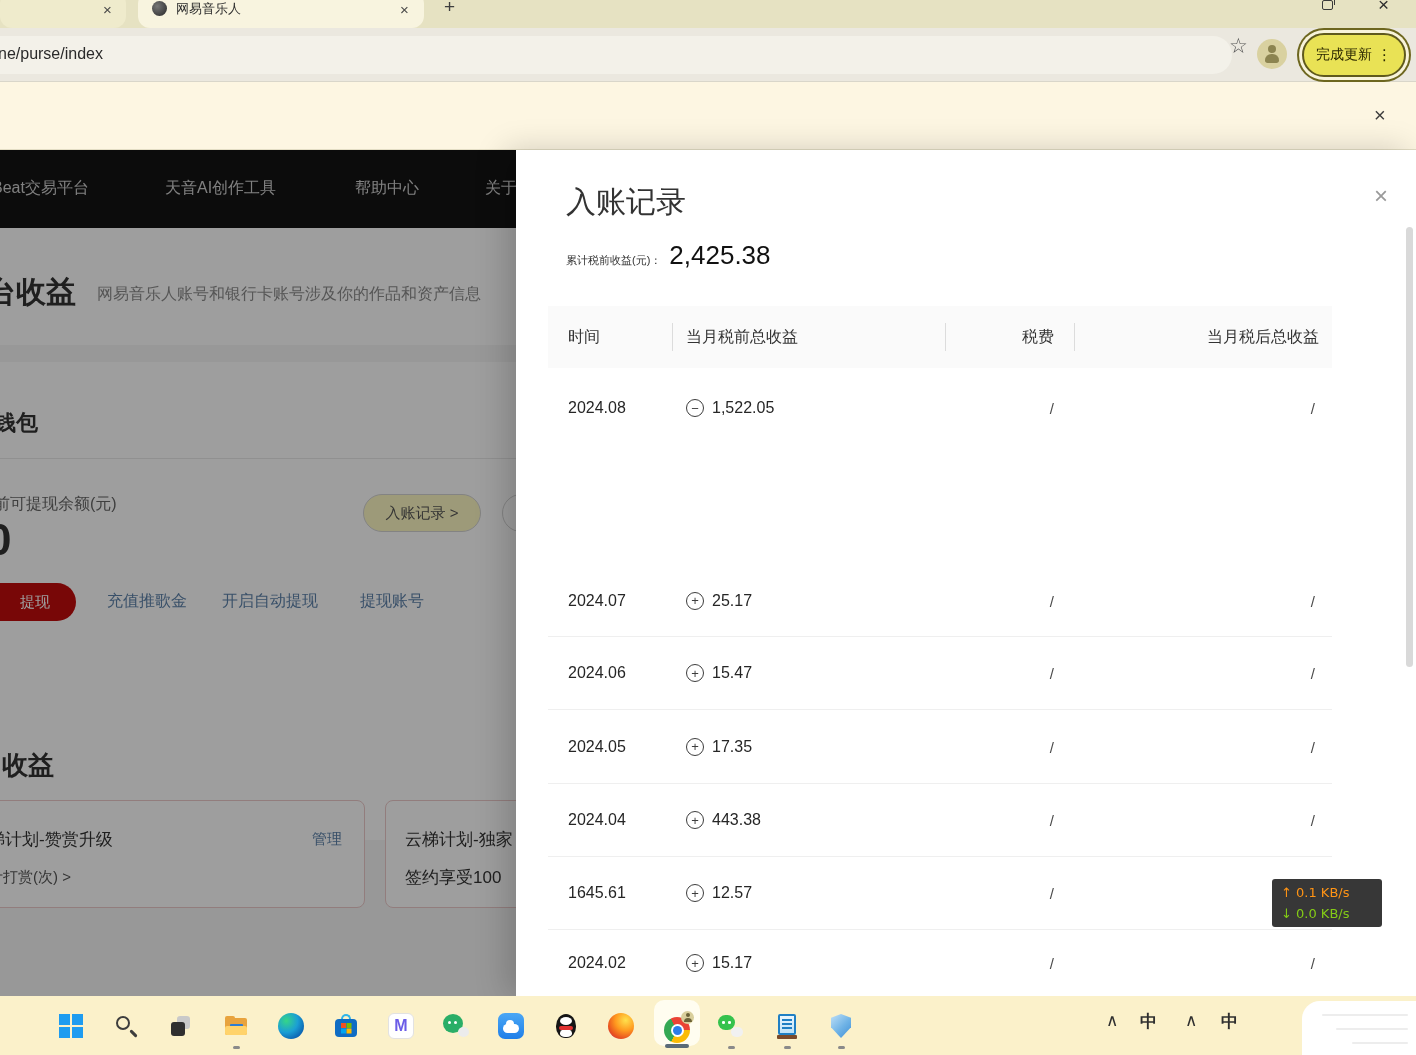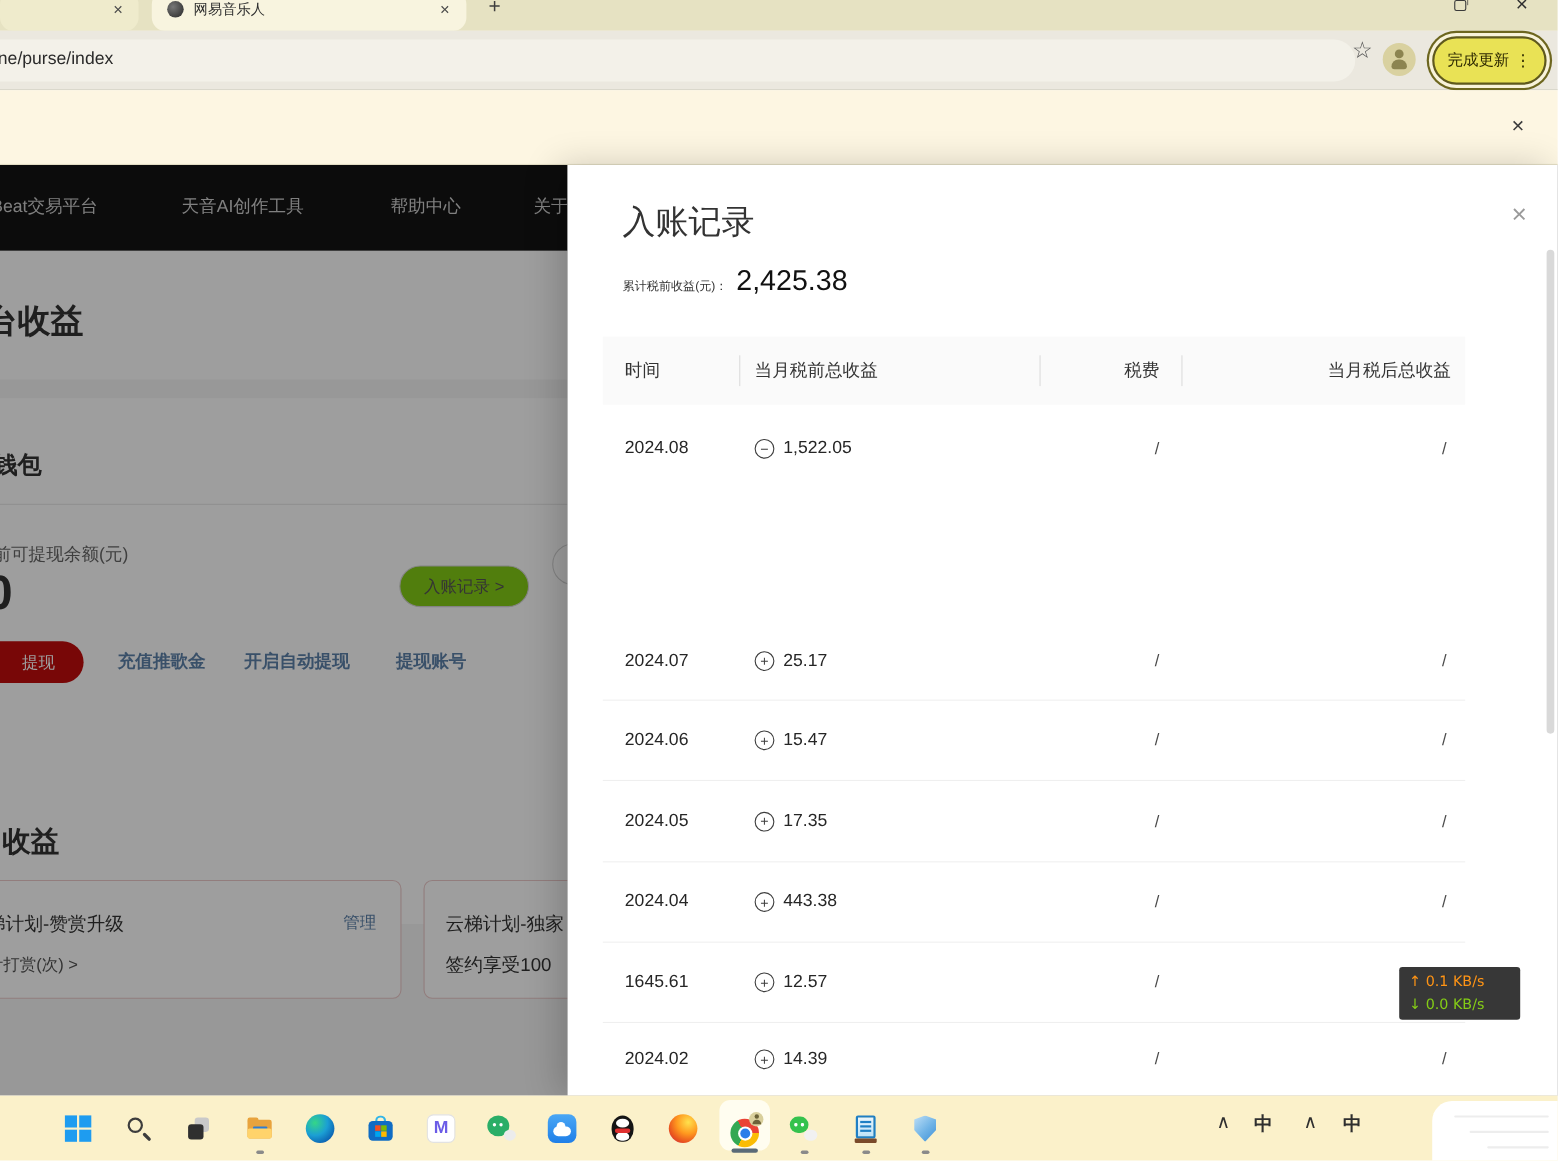--- a/index.html
+++ b/index.html
@@ -49,25 +49,25 @@
   .white-sec { position:absolute; background:#ffffff; }
   #sec-head { left:0; top:78px; width:516px; height:117px; }
   #sec-wallet { left:0; top:212px; width:516px; height:478px; }
   #lp-heading { left:-14px; top:122px; font-size:30px; font-weight:bold; color:#333; white-space:nowrap; }
   #lp-subtitle { left:97px; top:134px; font-size:16px; color:#8c8c8c; white-space:nowrap; }
   #lp-wallet-title { left:-6px; top:258px; font-size:22px; font-weight:bold; color:#333; white-space:nowrap; }
   #lp-wallet-divider { left:0; top:308px; width:516px; height:1px; background:#e8e8e8; }
   #lp-balance-label { left:-6px; top:344px; font-size:16px; color:#666; white-space:nowrap; }
   #lp-balance-value { left:-13px; top:365px; font-size:44px; font-weight:bold; color:#333; }
   #records-pill { left:363px; top:344px; width:118px; height:38px; border:1px solid #d4d4d4; border-radius:19px;
-      display:flex; align-items:center; justify-content:center; font-size:15px; color:#555; background:#84cc16;margin-top:20px; }
+      display:flex; align-items:center; justify-content:center; font-size:15px; color:#555; background:#fef9c3; }
   #records-pill2 { left:502px; top:344px; width:80px; height:38px; border:1px solid #d4d4d4; border-radius:19px; background:#fff; }
   #withdraw-btn { left:-24px; top:433px; width:100px; height:38px; border-radius:19px; background:#c20c0c;
       display:flex; align-items:center; justify-content:flex-end; padding-right:26px; font-size:15px; color:#fff; }
-  .lp-link { position:absolute; top:441px; font-size:16px; color:#5d82aa; white-space:nowrap;font-weight:bold; }
+  .lp-link { position:absolute; top:441px; font-size:16px; color:#5d82aa; white-space:nowrap; }
   #lp-link0 { left:107px; } #lp-link1 { left:222px; } #lp-link2 { left:360px; }
   #lp-income-heading { left:2px; top:598px; font-size:26px; font-weight:bold; color:#333; white-space:nowrap; }
   .lp-card { position:absolute; top:650px; height:108px; background:#fff; border:1px solid #eccaca; border-radius:8px; }
   #lp-card1 { left:-40px; width:405px; }
   #lp-card2 { left:385px; width:220px; }
   #card1-title { left:-12px; top:678px; font-size:17px; color:#333; white-space:nowrap; }
   #card1-action { left:312px; top:680px; font-size:15px; color:#5d82aa; }
   #card1-stat { left:-12px; top:718px; font-size:15px; color:#555; white-space:nowrap; }
   #card2-title { left:405px; top:678px; font-size:17px; color:#333; white-space:nowrap; }
   #card2-desc { left:405px; top:716px; font-size:17px; color:#333; white-space:nowrap; }
@@ -223,20 +223,21 @@
 <div id="page-left" class="abs">
   <div id="site-nav">
     <div id="nav-i0" class="nav-item">Beat交易平台</div>
     <div id="nav-i1" class="nav-item">天音AI创作工具</div>
     <div id="nav-i2" class="nav-item">帮助中心</div>
     <div id="nav-i3" class="nav-item">关于</div>
   </div>
   <div id="sec-head" class="white-sec"></div>
   <div id="sec-wallet" class="white-sec"></div>
   <div id="lp-heading" class="abs">台收益</div>
+  <div id="lp-subtitle" class="abs">网易音乐人账号和银行卡账号涉及你的作品和资产信息</div>
   <div id="lp-wallet-title" class="abs">钱包</div>
   <div id="lp-wallet-divider" class="abs"></div>
   <div id="lp-balance-label" class="abs">前可提现余额(元)</div>
   <div id="lp-balance-value" class="abs">0</div>
   <div id="records-pill" class="abs">入账记录 &gt;</div>
   <div id="records-pill2" class="abs"></div>
   <div id="withdraw-btn" class="abs">提现</div>
   <div id="lp-link0" class="lp-link">充值推歌金</div>
   <div id="lp-link1" class="lp-link">开启自动提现</div>
   <div id="lp-link2" class="lp-link">提现账号</div>
@@ -324,21 +325,21 @@
           <span class="cir">+</span>
           <span>12.57</span>
         </div>
       <div class="tax">/</div>
       <div class="aft">/</div>
     </div>
     <div id="r6" class="row">
       <div class="m">2024.02</div>
       <div class="amt">
           <span class="cir">+</span>
-          <span>14.39</span>
+          <span>15.17</span>
         </div>
       <div class="tax">/</div>
       <div class="aft">/</div>
     </div>
   </div>
 </div>
 
 <div id="scroll-thumb" class="abs"></div>
 
 <div id="net-overlay" class="abs">

